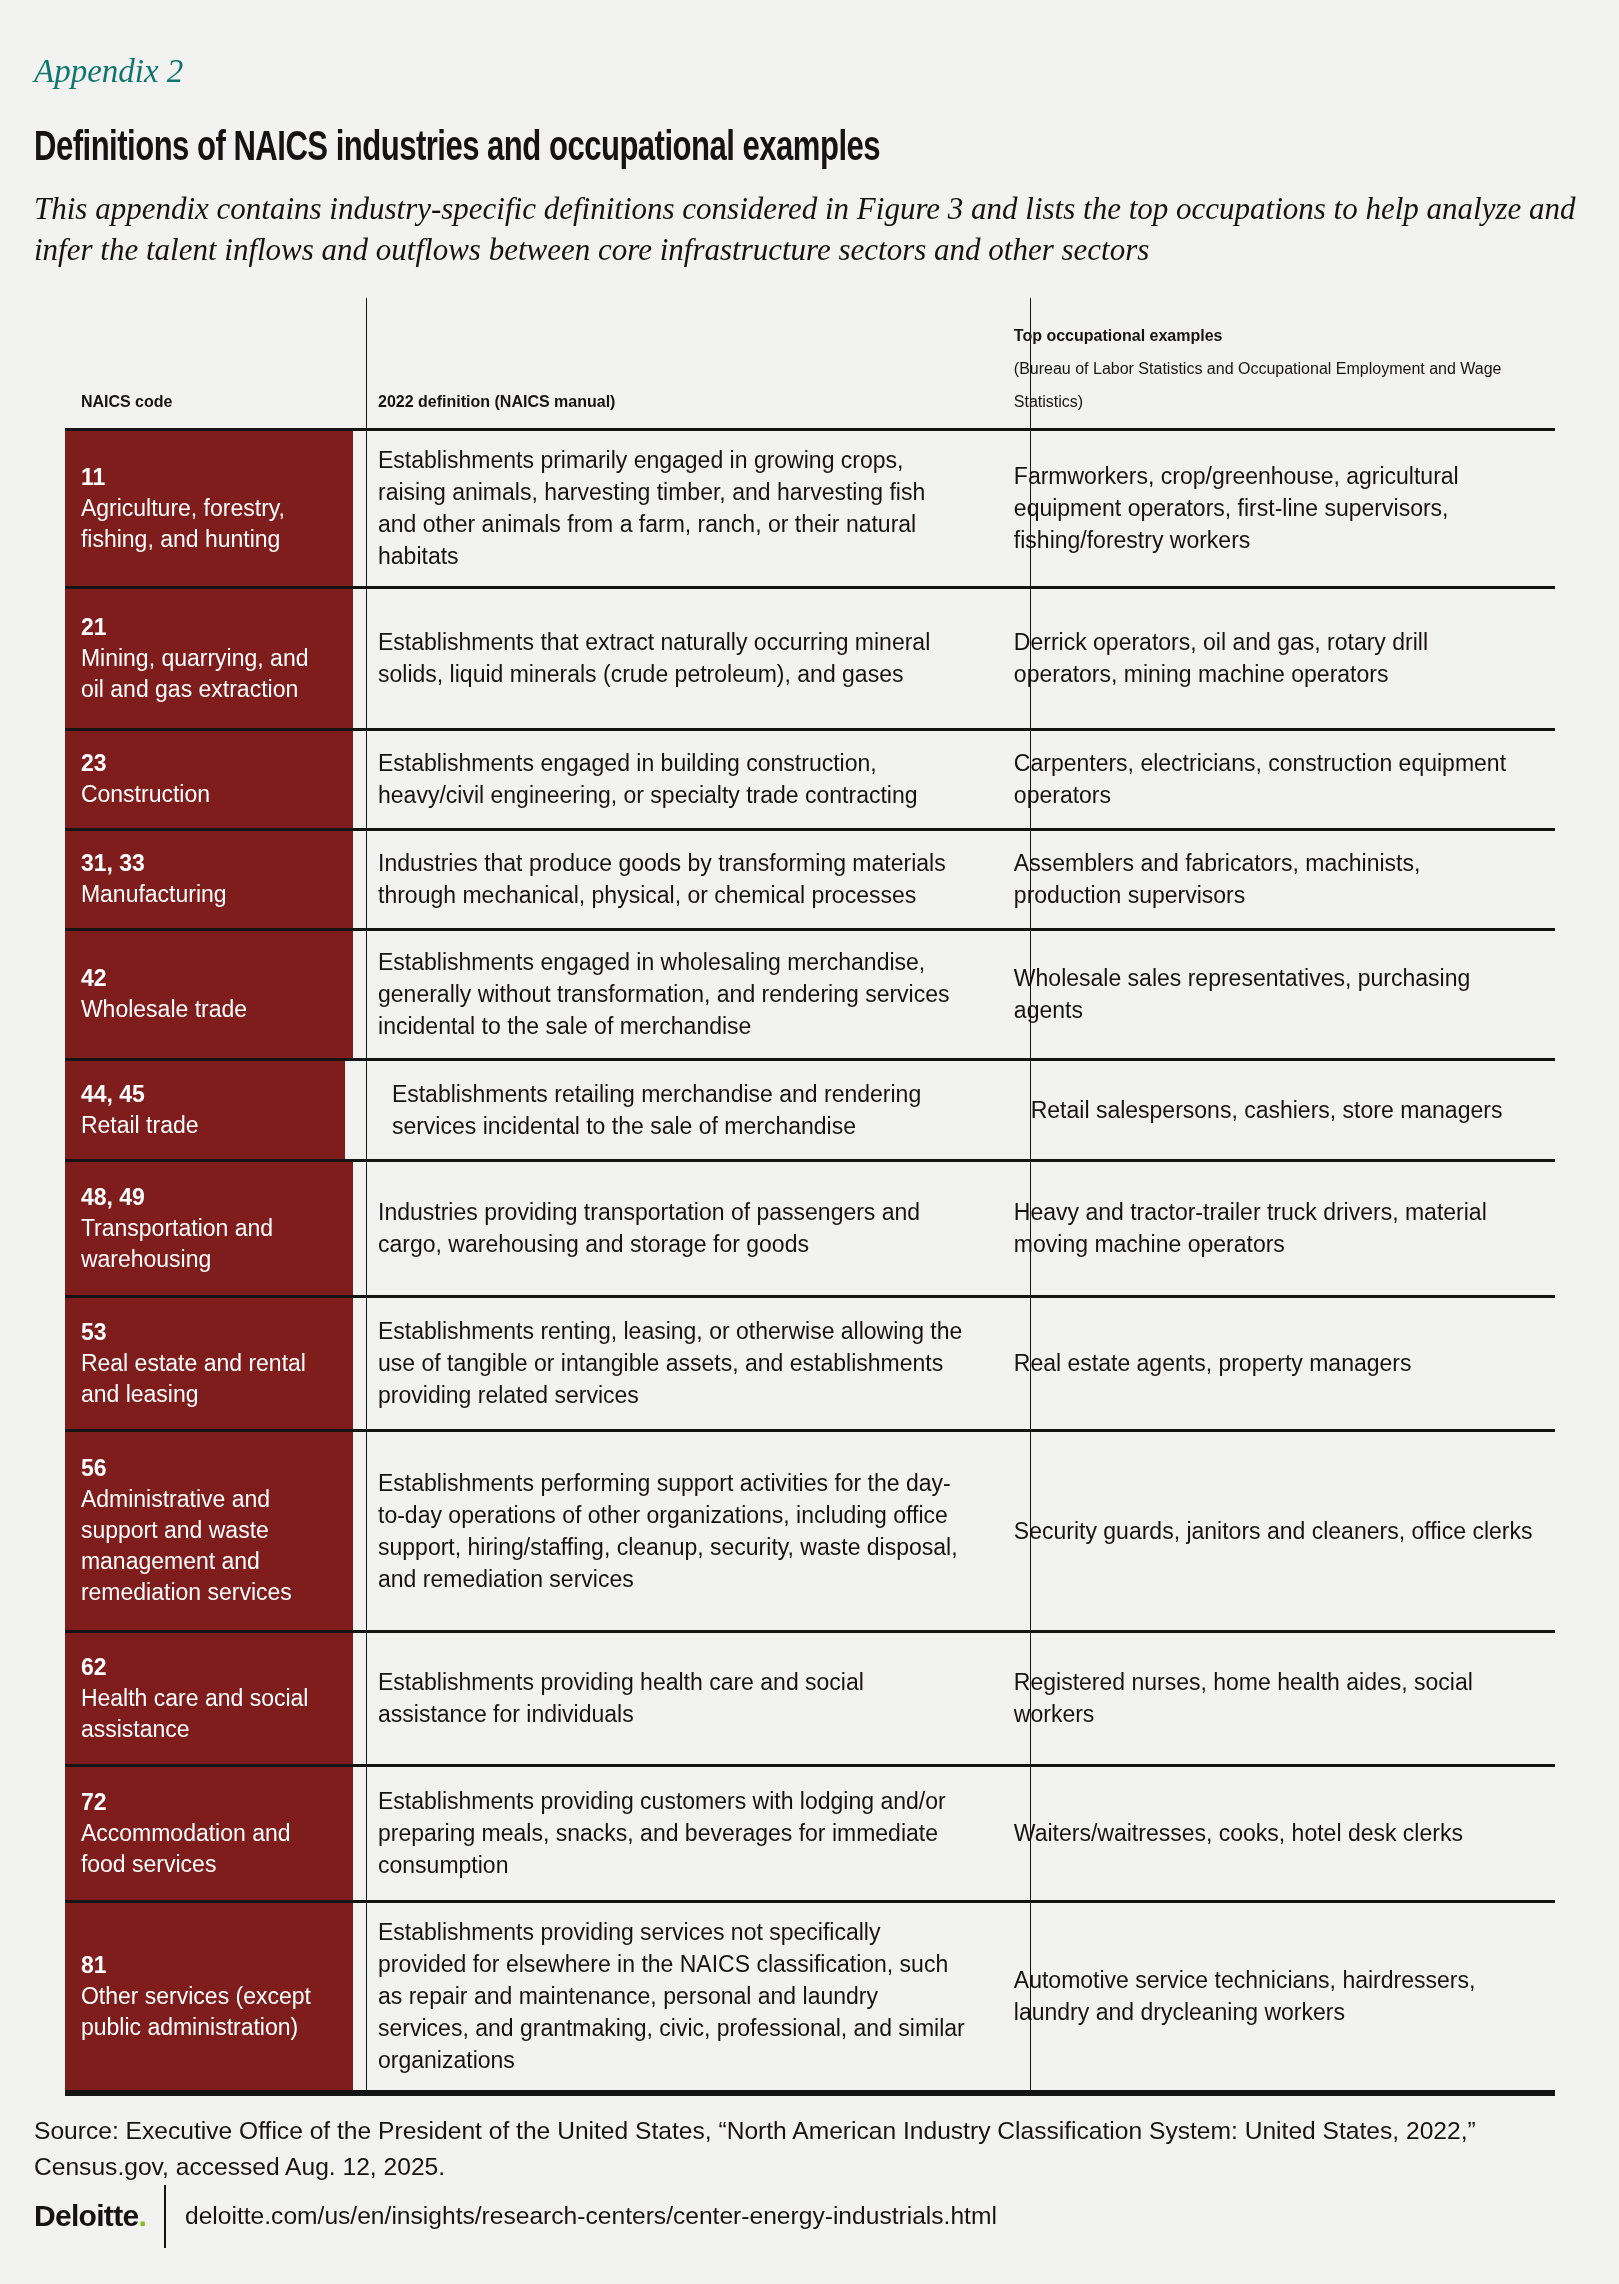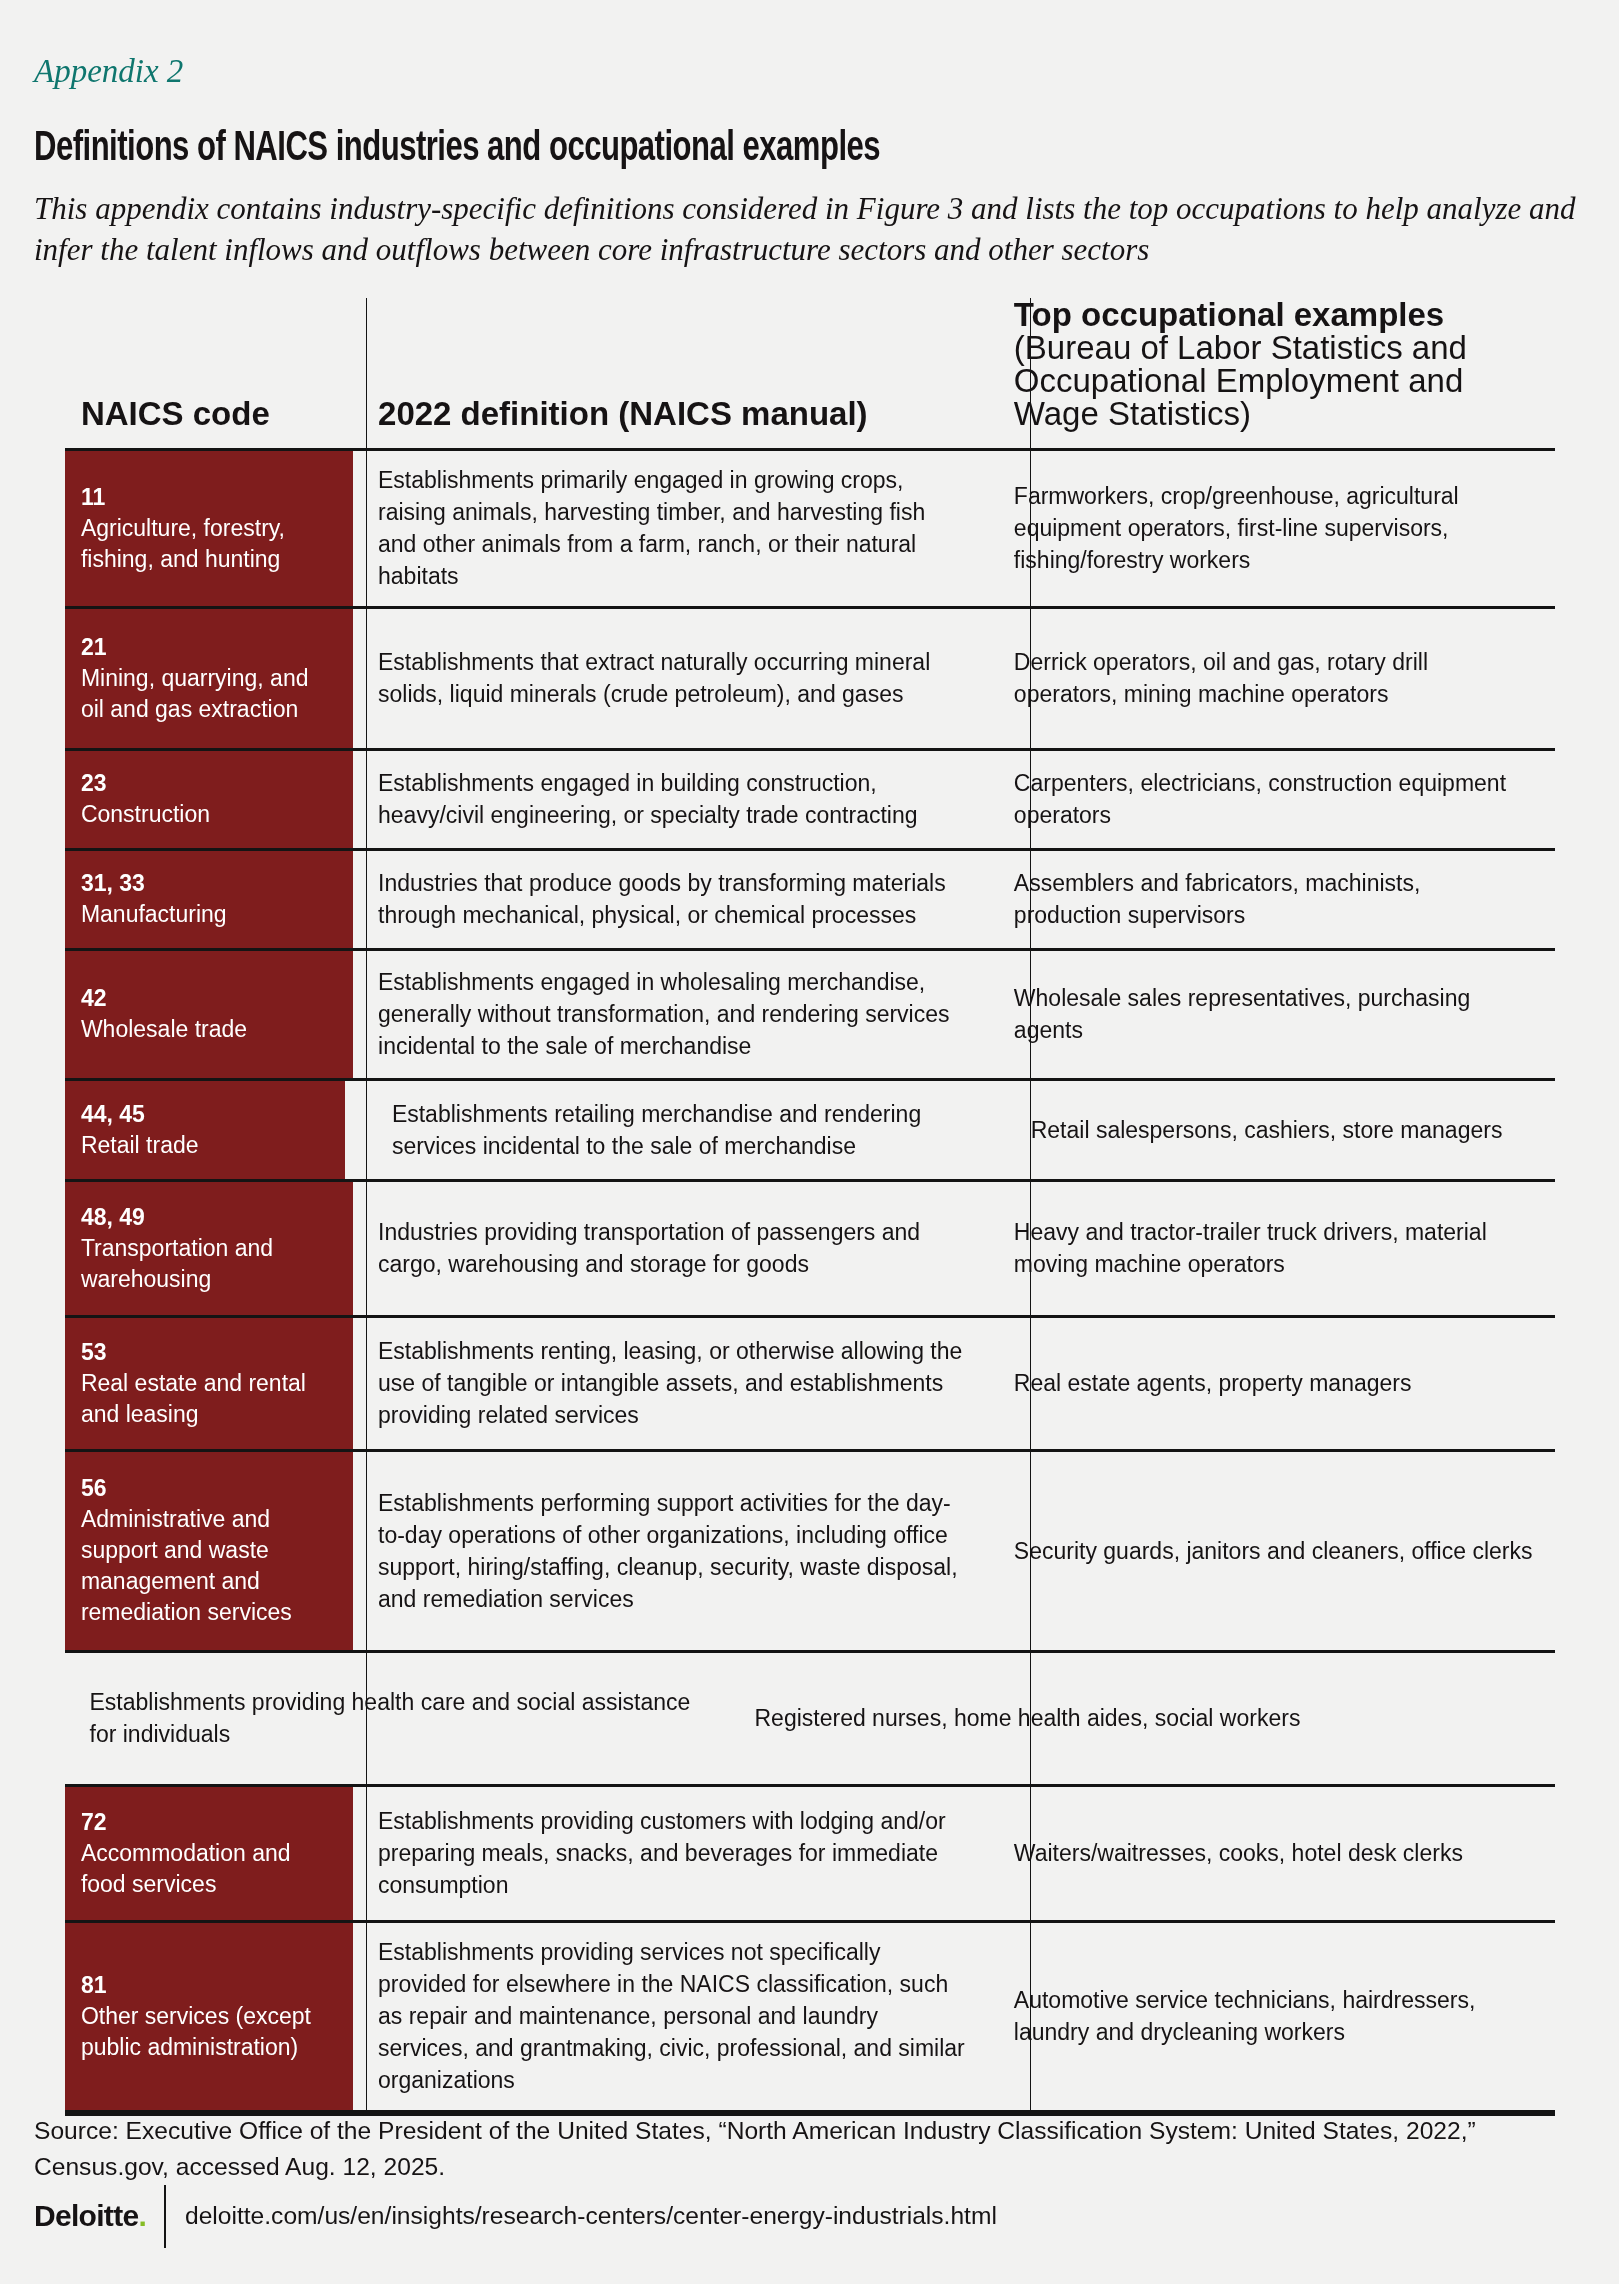--- a/index.html
+++ b/index.html
@@ -62,23 +62,23 @@
   .c3 { width: 593px; padding-left: 26px;  padding-right: 21px; }
 
   .thead {
     display: flex;
     align-items: flex-end;
     min-height: 130px;
     border-bottom: 3.7px solid #141414;
   }
   .thead .hc {
     font-weight: bold;
-    font-size: 33px;
+    font-size: 16px;
     line-height: 33px;
-    padding-bottom: 18px;
+    padding-bottom: 10px;
   }
   .h3rest { font-weight: normal; }
 
   .trow {
     display: flex;
     align-items: stretch;
     border-bottom: 3.7px solid #141414;
   }
   .tbody .trow:last-child { border-bottom-width: 6.7px; }
 
@@ -273,20 +273,24 @@
               <div class="nm">Administrative and support and waste management and remediation services</div>
             </div>
             <div class="c2">
               <div class="">Establishments performing support activities for the day-to-day operations of other organizations, including office support, hiring/staffing, cleanup, security, waste disposal, and remediation services</div>
             </div>
             <div class="c3">
               <div class="">Security guards, janitors and cleaners, office clerks</div>
             </div>
           </div>
           <div class="trow">
+            <div class="c1">
+              <div class="code">62</div>
+              <div class="nm">Health care and social assistance</div>
+            </div>
             <div class="c2">
               <div class="">Establishments providing health care and social assistance for individuals</div>
             </div>
             <div class="c3">
               <div class="">Registered nurses, home health aides, social workers</div>
             </div>
           </div>
           <div class="trow">
             <div class="c1">
               <div class="code">72</div>

